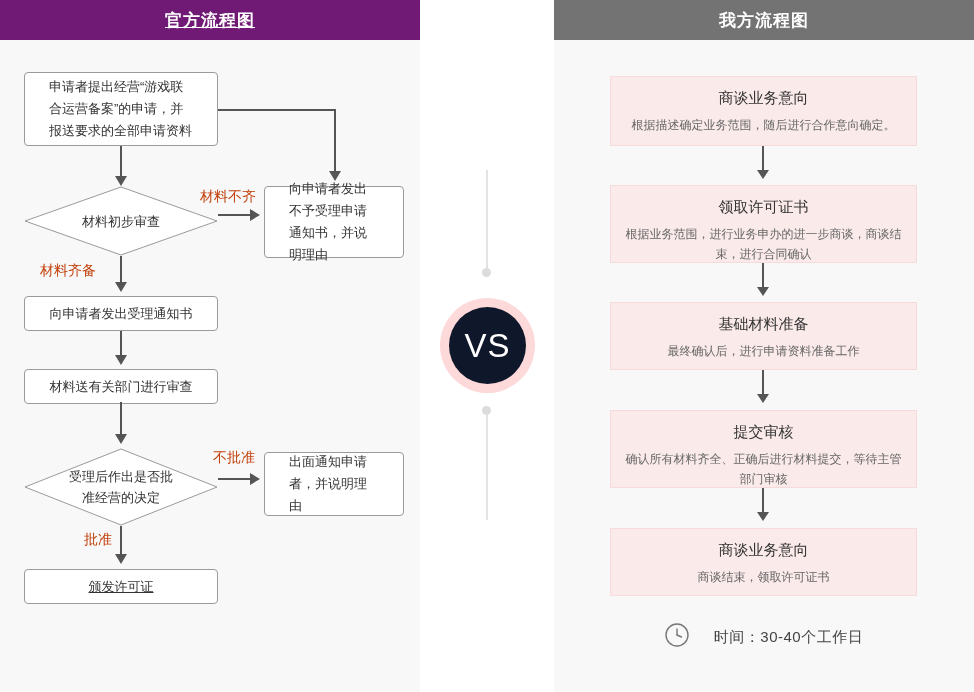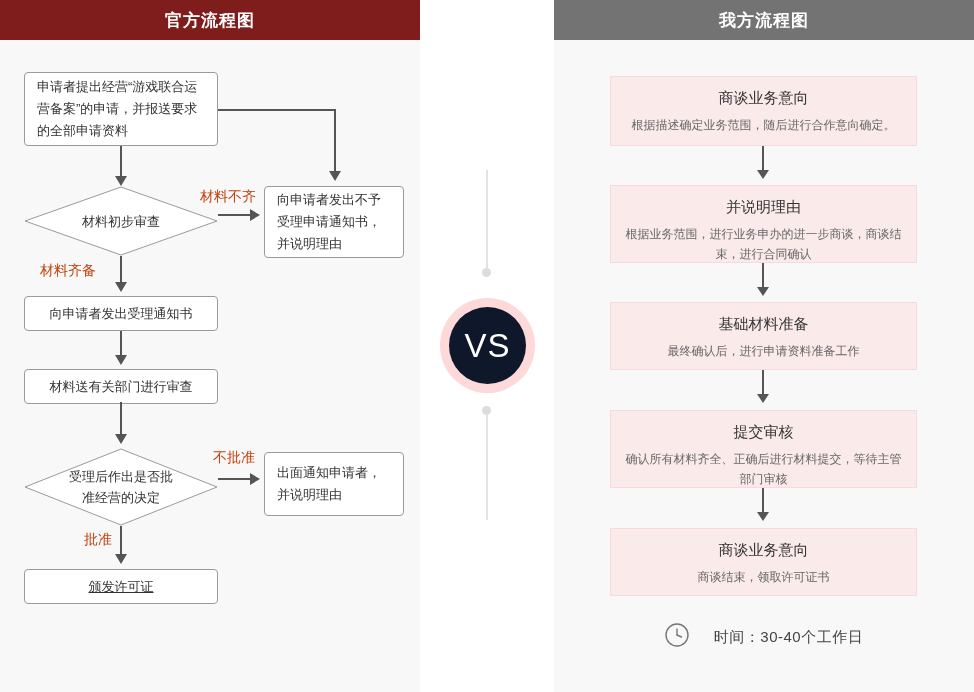--- a/index.html
+++ b/index.html
@@ -18,34 +18,34 @@
   }
   .panel-left  { left: 0;   width: 420px; }
   .panel-right { left: 554px; width: 420px; }
 
   .panel-header {
     height: 40px; width: 100%;
     display: flex; align-items: center; justify-content: center;
     color: #ffffff; font-size: 17px; font-weight: bold;
     letter-spacing: 1px;
   }
-  .hdr-official { background: #7f1d1d; }
+  .hdr-official { background: #701a75; text-decoration: underline; }
   .hdr-ours     { background: #737373; }
 
   
   .fc { position: absolute; }
   .fc-box {
     background: #ffffff;
     border: 1px solid #9a9a9a;
     border-radius: 4px;
     color: #333333;
     font-size: 13px;
     line-height: 22px;
     display: flex; align-items: center;
-    padding: 6px 12px;
+    padding: 6px 24px;
   }
   .fc-box.center { justify-content: center; text-align: center; }
 
   .fc-diamond-wrap { position: absolute; }
   .fc-diamond-wrap svg { display: block; }
   .fc-diamond-label {
     position: absolute; left: 0; top: 0; width: 100%; height: 100%;
     display: flex; align-items: center; justify-content: center;
     font-size: 13px; color: #333333; line-height: 21px; text-align: center;
     pointer-events: none;
@@ -203,21 +203,21 @@
   </div>
 
   <div class="card" style="top:76px; height:70px;">
     <div class="card-title">商谈业务意向</div>
     <div class="card-desc">根据描述确定业务范围，随后进行合作意向确定。</div>
   </div>
   <div class="r-arrow-line" style="top:146px; height:28px;"></div>
   <div class="r-arrow-head" style="top:170px;"></div>
 
   <div class="card" style="top:185px; height:78px;">
-    <div class="card-title">并说明理由</div>
+    <div class="card-title">领取许可证书</div>
     <div class="card-desc">根据业务范围，进行业务申办的进一步商谈，商谈结束，进行合同确认</div>
   </div>
   <div class="r-arrow-line" style="top:263px; height:28px;"></div>
   <div class="r-arrow-head" style="top:287px;"></div>
 
   <div class="card" style="top:302px; height:68px;">
     <div class="card-title">基础材料准备</div>
     <div class="card-desc">最终确认后，进行申请资料准备工作</div>
   </div>
   <div class="r-arrow-line" style="top:370px; height:28px;"></div>

